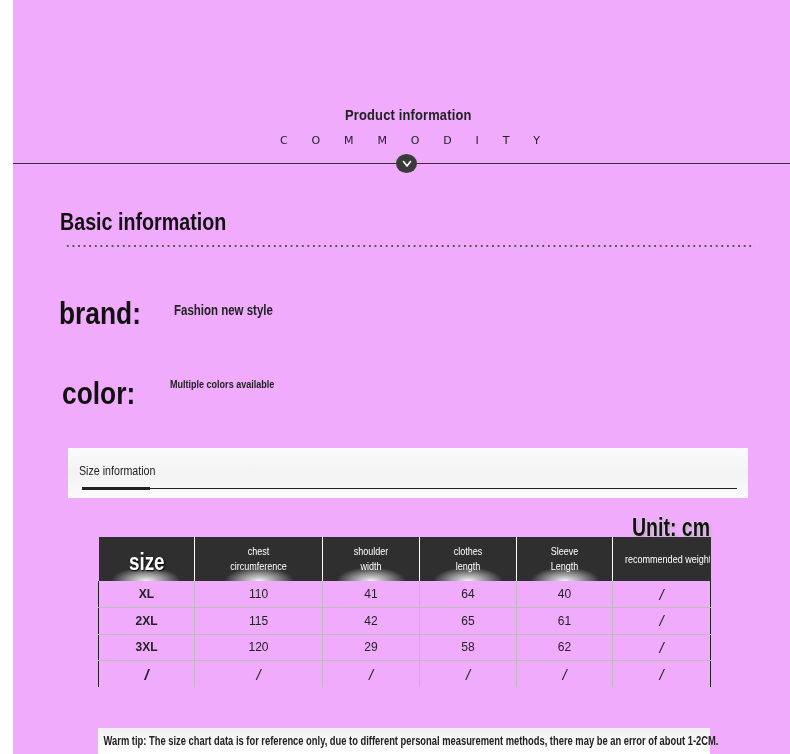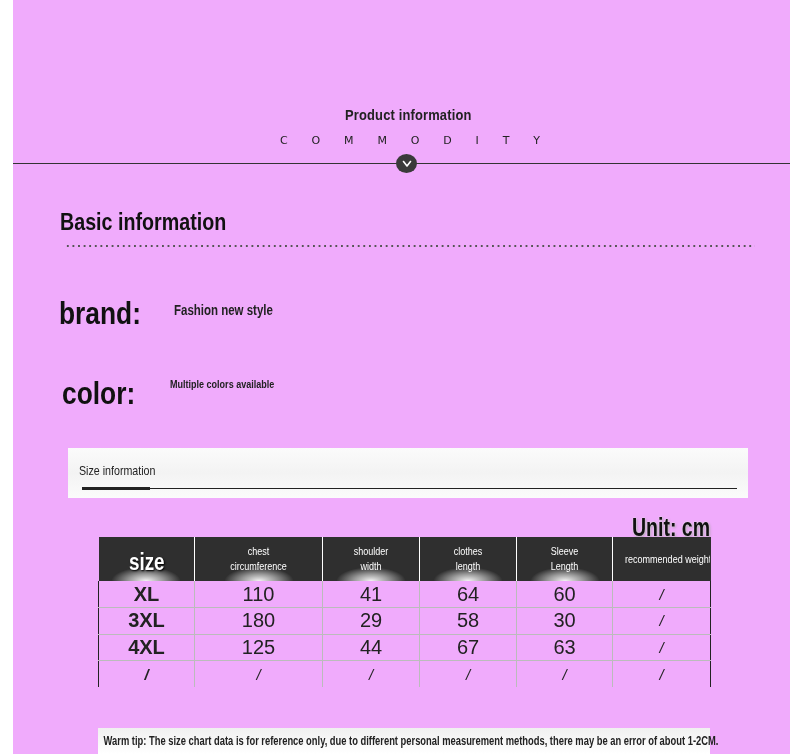--- a/index.html
+++ b/index.html
@@ -94,21 +94,21 @@
   .size-table th .hlabel-big {
     position: relative; display: block; font-size: 23px; font-weight: bold; line-height: 30px;
     transform: scaleX(0.82); color: #fff; text-shadow: 1px 1px 2px #000;
     padding-top: 6px;
   }
   .size-table th .hlabel-single {
     position: relative; display: block; font-size: 11px; line-height: 30px;
     transform: scaleX(0.82); color: #fff; white-space: nowrap;
   }
   .size-table td {
-    height: 26.5px; text-align: center; font-size: 20px; color: #222;
+    height: 26.5px; text-align: center; font-size: 12px; color: #222;
     border-right: 1px solid #bbb; border-bottom: 1px solid #bbb; padding: 0;
   }
   .size-table td:first-child { border-left: 1px solid #222; font-weight: bold; }
   .size-table td:last-child { border-right: 1px solid #222; }
   .size-table tr:last-child td { border-bottom: none; }
   .size-table td.slash { font-size: 15px; font-style: italic; }
 
   .tip {
     position: absolute; left: 0; width: 796px; top: 734px; text-align: center;
     font-size: 12px; font-weight: bold; color: #222;
@@ -198,37 +198,37 @@
           <span class="hlabel-single">recommended weight</span>
         </th>
       </tr>
     </thead>
     <tbody>
       <tr>
         <td>XL</td>
         <td>110</td>
         <td>41</td>
         <td>64</td>
-        <td>60</td>
+        <td>40</td>
+        <td class="slash">/</td>
+      </tr>
+      <tr>
+        <td>2XL</td>
+        <td>115</td>
+        <td>42</td>
+        <td>65</td>
+        <td>61</td>
         <td class="slash">/</td>
       </tr>
       <tr>
         <td>3XL</td>
-        <td>180</td>
+        <td>120</td>
         <td>29</td>
         <td>58</td>
-        <td>30</td>
-        <td class="slash">/</td>
-      </tr>
-      <tr>
-        <td>4XL</td>
-        <td>125</td>
-        <td>44</td>
-        <td>67</td>
-        <td>63</td>
+        <td>62</td>
         <td class="slash">/</td>
       </tr>
       <tr>
         <td class="slash">/</td>
         <td class="slash">/</td>
         <td class="slash">/</td>
         <td class="slash">/</td>
         <td class="slash">/</td>
         <td class="slash">/</td>
       </tr>

